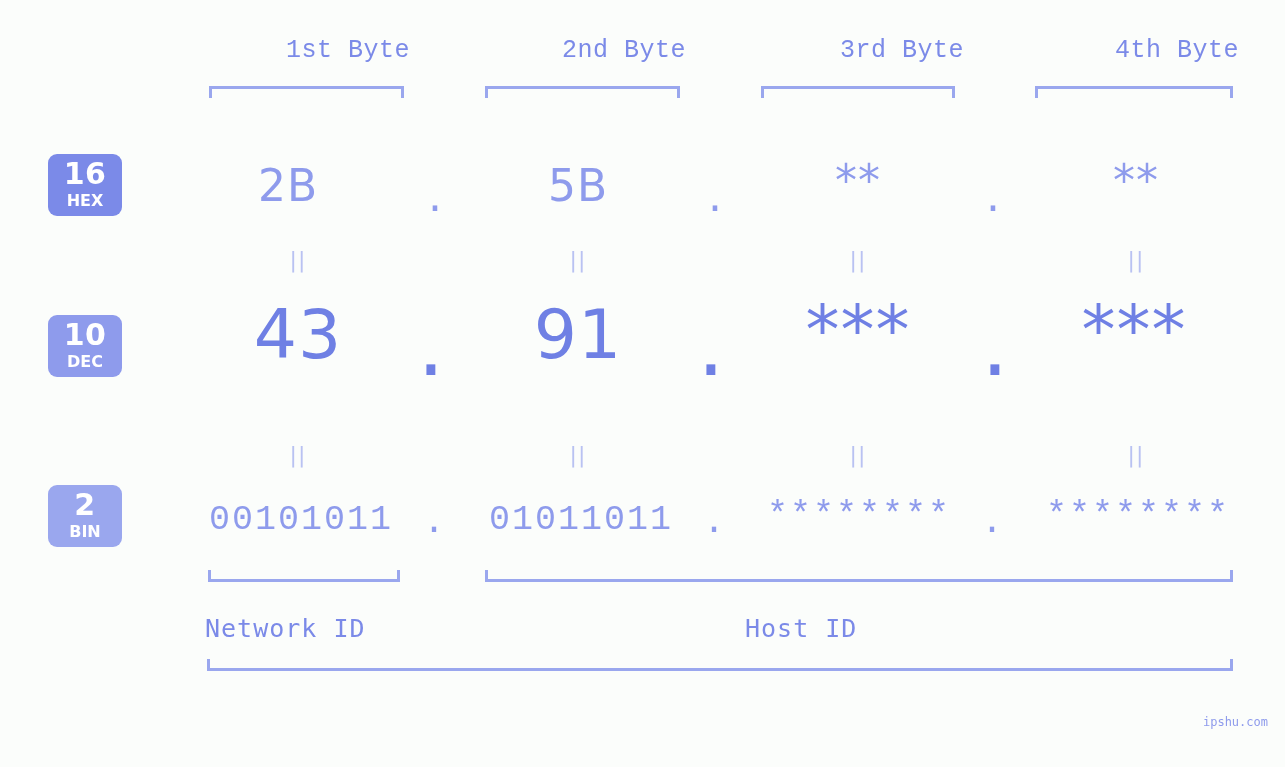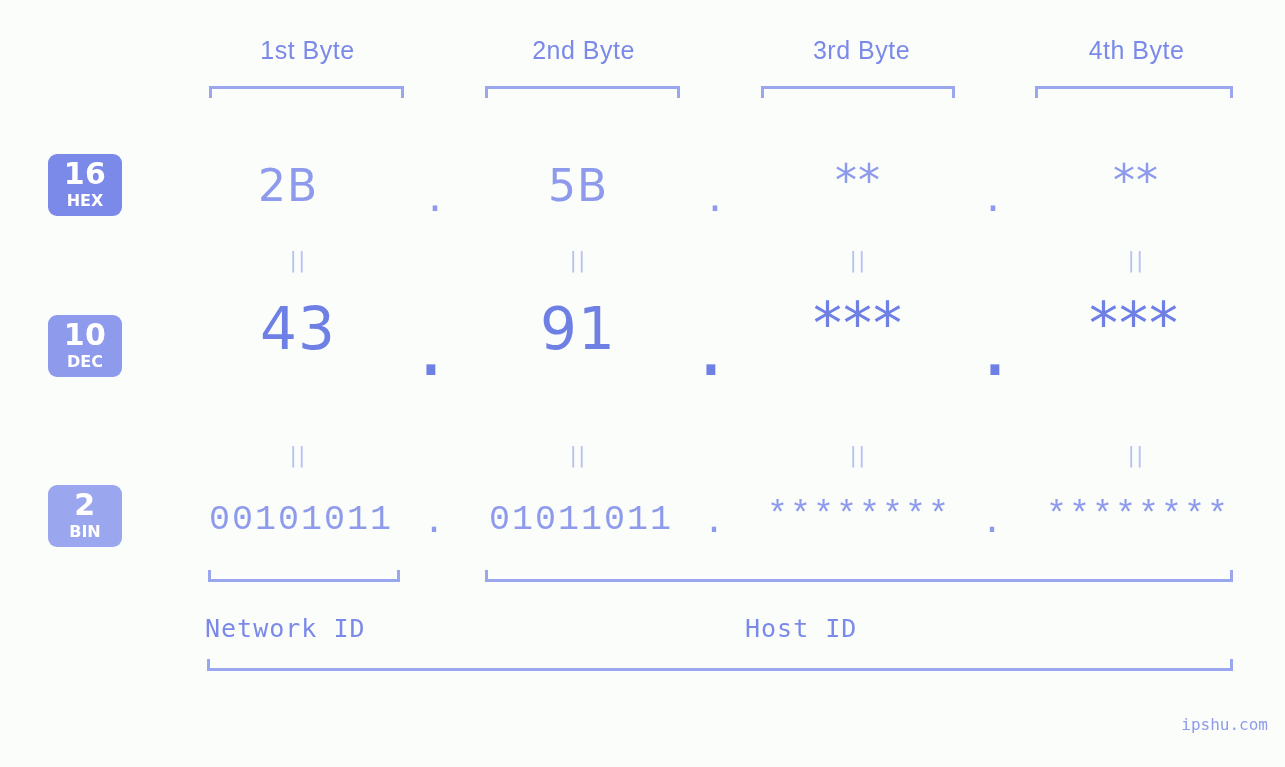--- a/index.html
+++ b/index.html
@@ -17,24 +17,24 @@
   .stage {
     position: absolute;
     inset: 0;
   }
 
   
   .abs { position: absolute; }
 
   
   .byte-head {
-    font-family: Liberation Sans, sans-serif;
+    font-family: Liberation Mono, monospace;
     font-size: 25px;
     color: #7b8ae8;
-    text-align: center;
+    text-align: right;
     letter-spacing: 0.5px;
     white-space: nowrap;
   }
 
   
   .tbracket {
     border-top: 3px solid #9aa7ee;
     border-left: 3px solid #9aa7ee;
     border-right: 3px solid #9aa7ee;
     height: 12px;
@@ -86,21 +86,21 @@
     letter-spacing: 1px;
   }
   .hexdot {
     font-family: "DejaVu Sans", sans-serif;
     font-size: 44px;
     color: #8e9bec;
     text-align: center;
   }
   .decval {
     font-family: "DejaVu Sans", sans-serif;
-    font-size: 58px;
+    font-size: 68px;
     color: #6f80e4;
     text-align: center;
     white-space: nowrap;
     letter-spacing: 1px;
   }
   .decdot {
     font-family: "DejaVu Sans", sans-serif;
     font-size: 86px;
     color: #6f80e4;
     text-align: center;
@@ -141,21 +141,21 @@
   .classlabel {
     font-family: "DejaVu Sans Mono", monospace;
     font-size: 32px;
     color: #6f80e4;
     text-align: center;
     white-space: nowrap;
     letter-spacing: 2px;
   }
   .watermark {
     font-family: "DejaVu Sans Mono", monospace;
-    font-size: 16px;
+    font-size: 12px;
     color: #8e9bec;
     text-align: right;
     white-space: nowrap;
   }
 </style>
 </head>
 <body>
 
 <div class="stage">
 

